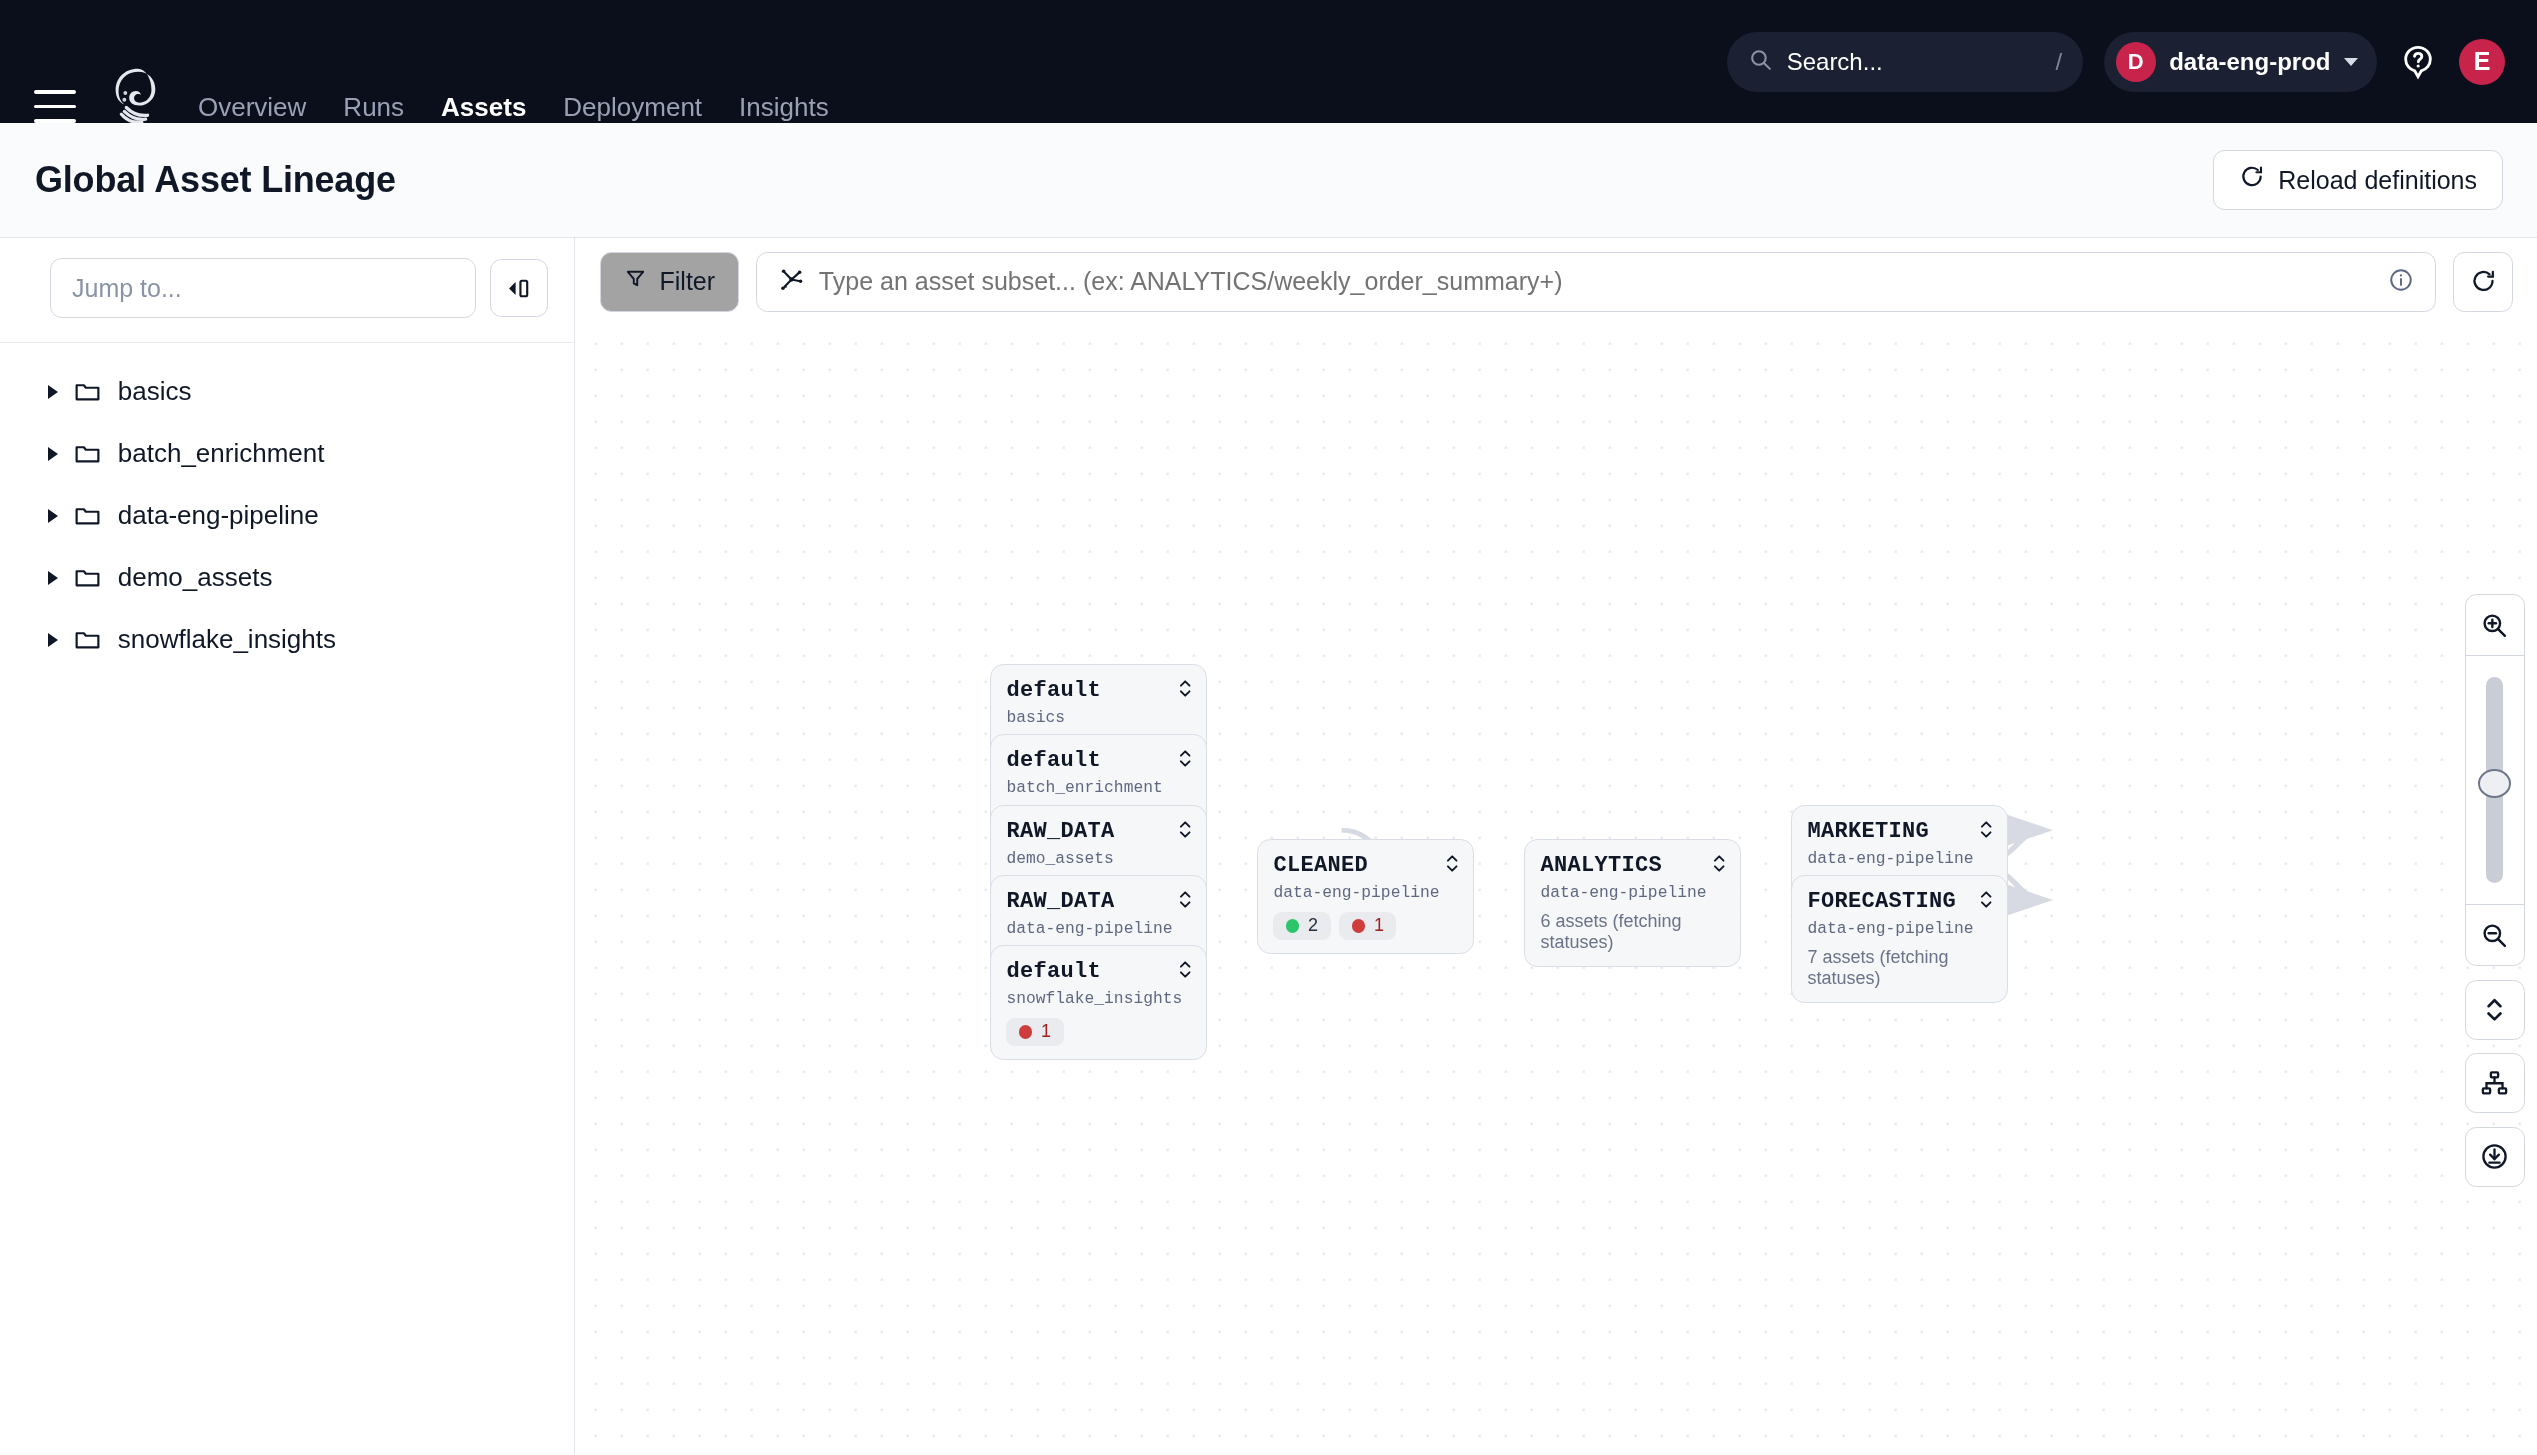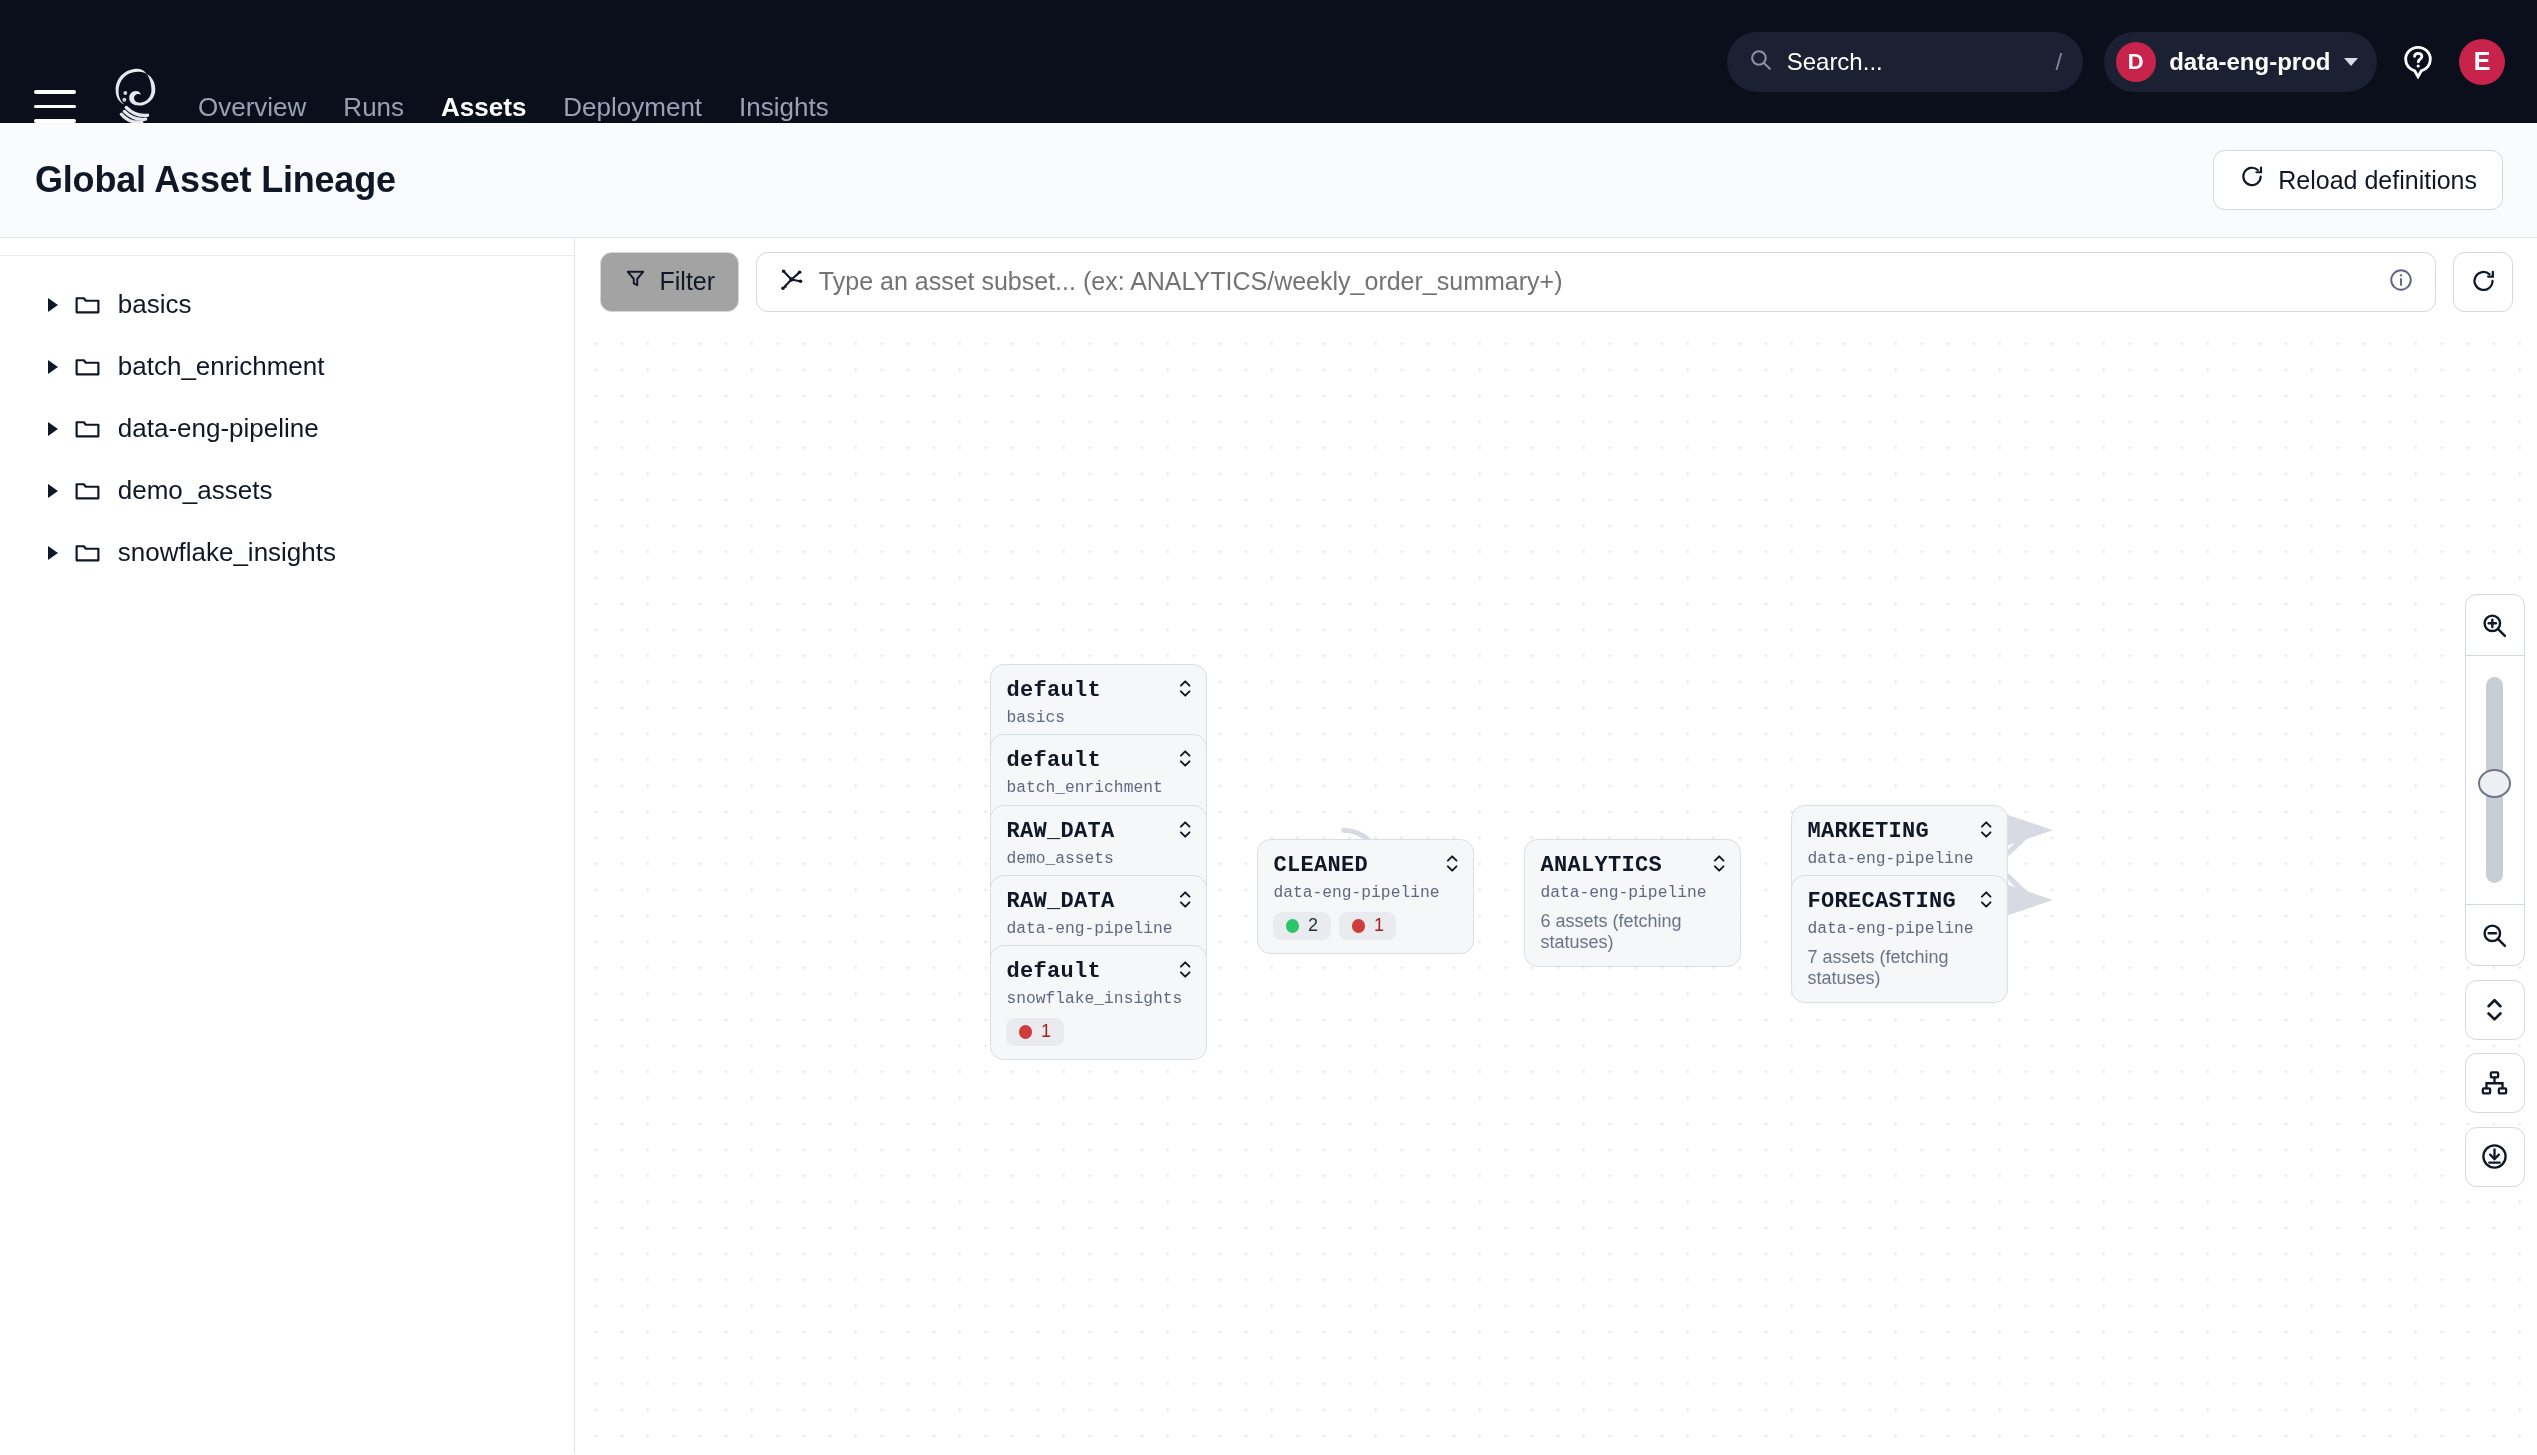--- a/index.html
+++ b/index.html
@@ -196,20 +196,29 @@
           <polyline points="20.3,3.4 20.3,7.6 16.1,7.6"></polyline>
       </svg>
     </span>
     <span>Reload definitions</span>
   </div>
 </div>
 
 <div id="body">
 
   <div id="sidebar">
+    <div id="sidebar-top">
+      <input id="jump-input" placeholder="Jump to..." style="">
+      <div id="collapse-btn">
+        <svg width="29" height="29" viewBox="0 0 24 24" fill="none" stroke="#101828" stroke-width="1.8">
+          <polygon points="9.6,6.6 9.6,17.4 4.2,12" fill="#101828" stroke="none"></polygon>
+          <rect x="13.6" y="5.6" width="5.6" height="12.8" rx="1.2" fill="none"></rect>
+        </svg>
+      </div>
+    </div>
     <div id="tree">
       <div class="tree-row">
         <span class="caret"></span>
         <span class="folder-ico">
           <svg width="29" height="29" viewBox="0 0 24 24" fill="none" stroke="#101828" stroke-width="1.8">
               <path d="M3 6.8h6l1.6 2.1H21v9.6H3z" stroke-linejoin="round"></path>
             </svg>
         </span>
         <span class="tree-label">basics</span>
       </div>

